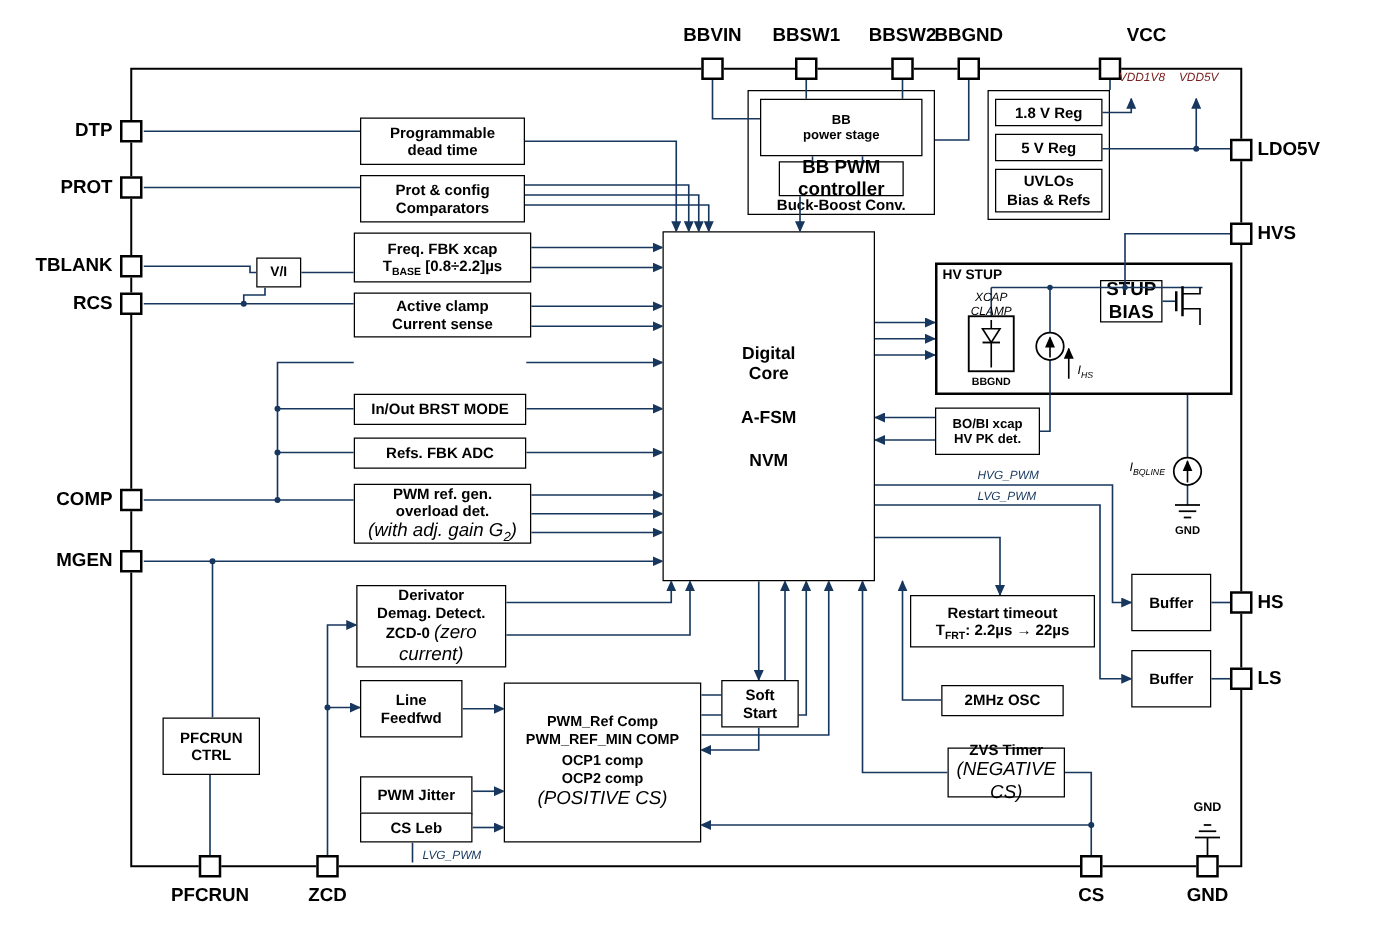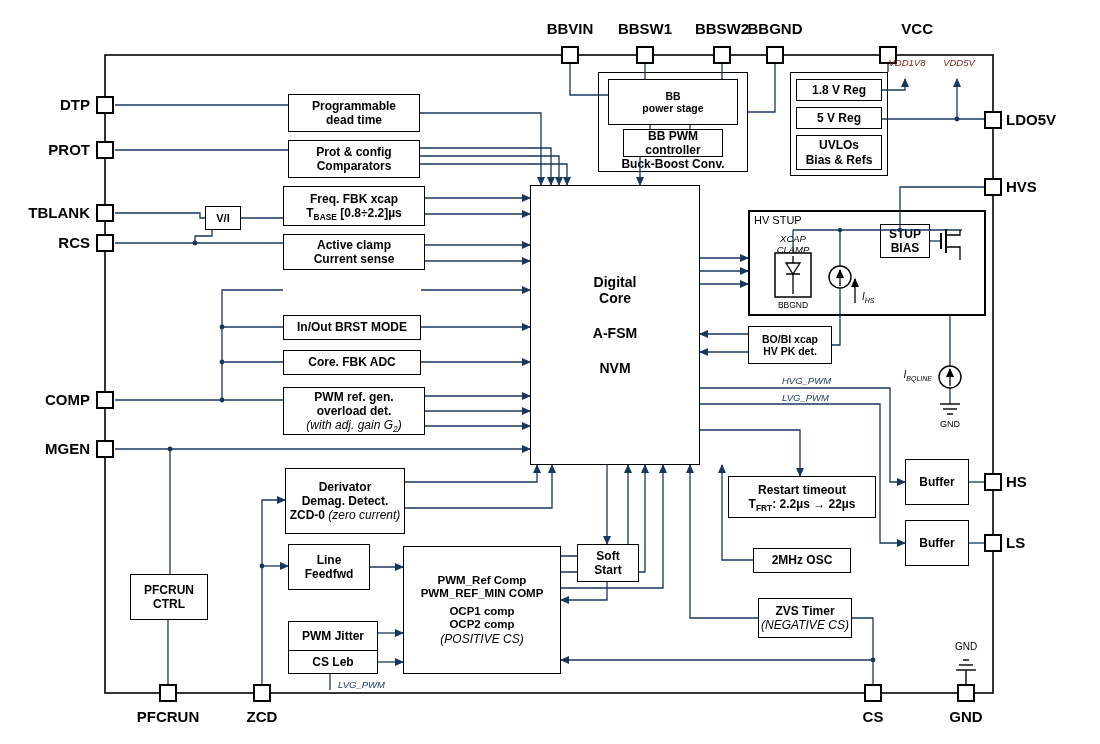--- a/index.html
+++ b/index.html
@@ -6,29 +6,29 @@
   .canvas{position:relative;width:1100px;height:744px;background:#fff;
           font-family:"Liberation Sans",sans-serif;color:#000;overflow:hidden}
   svg.layer{position:absolute;left:0;top:0;width:1100px;height:744px}
   #wires{z-index:1}
   #overlay{z-index:4;pointer-events:none}
   .blk{position:absolute;box-sizing:border-box;background:#fff;border:1.6px solid #000;
        display:flex;flex-direction:column;align-items:center;justify-content:center;
        text-align:center;font-weight:bold;font-size:12px;line-height:1.18;z-index:2}
   .thick{border-width:2.5px}
   .sm{font-size:10.5px}
-  .xs{font-size:12px}
+  .xs{font-size:15px}
   .it{font-style:italic;font-weight:normal}
   sub{font-size:70%;line-height:0}
   .pin{position:absolute;width:18px;height:18px;box-sizing:border-box;border:2.2px solid #000;
        background:#fff;z-index:5}
   .plabel{position:absolute;font-weight:bold;font-size:15px;z-index:5;white-space:nowrap}
   .cap{position:absolute;font-weight:bold;font-size:12px;text-align:center;z-index:3}
   .flbl{position:absolute;font-style:italic;font-size:9.5px;z-index:5;white-space:nowrap}
-  .blbl{position:absolute;font-weight:normal;z-index:5;white-space:nowrap;text-align:center}
+  .blbl{position:absolute;font-weight:bold;z-index:5;white-space:nowrap;text-align:center}
   .navy{color:#17375e}
   .vddc{color:#7b2020}
 </style>
 </head>
 <body>
 
 <div class="canvas">
 
   <svg id="wires" class="layer">
     <defs>
@@ -164,21 +164,21 @@
     <span>V/I</span>
   </div>
   <div class="blk" style="left:283px;top:234px;width:142px;height:36px">
     <span>Active clamp</span>
     <span>Current sense</span>
   </div>
   <div class="blk" style="left:283px;top:315px;width:138px;height:25px">
     <span>In/Out BRST MODE</span>
   </div>
   <div class="blk" style="left:283px;top:350px;width:138px;height:25px">
-    <span>Core. FBK ADC</span>
+    <span>Refs. FBK ADC</span>
   </div>
   <div class="blk" style="left:283px;top:387px;width:142px;height:48px">
     <span>PWM ref. gen.</span>
     <span>overload det.</span>
     <span class="it xs"><span>(with adj. gain G</span><sub>2</sub><span>)</span></span>
   </div>
 
   <div class="blk" style="left:530px;top:185px;width:170px;height:280px;font-size:14px">
     <span>Digital</span>
     <span>Core</span>
@@ -365,21 +365,21 @@
   <div class="plabel" style="left:6px;top:440px;width:84px;text-align:right">MGEN</div>
   <div class="plabel" style="left:123px;top:708px;width:90px;text-align:center">PFCRUN</div>
   <div class="plabel" style="left:217px;top:708px;width:90px;text-align:center">ZCD</div>
   <div class="plabel" style="left:828px;top:708px;width:90px;text-align:center">CS</div>
   <div class="plabel" style="left:921px;top:708px;width:90px;text-align:center">GND</div>
   <div class="plabel" style="left:1006px;top:111px">LDO5V</div>
   <div class="plabel" style="left:1006px;top:178px">HVS</div>
   <div class="plabel" style="left:1006px;top:473px">HS</div>
   <div class="plabel" style="left:1006px;top:534px">LS</div>
 
-  <div class="flbl vddc" style="left:882px;top:57px;width:50px;text-align:center">VDD1V8</div>
+  <div class="flbl vddc" style="left:882px;top:57px;width:50px;text-align:right">VDD1V8</div>
   <div class="flbl vddc" style="left:934px;top:57px;width:50px;text-align:center">VDD5V</div>
   <div class="flbl navy" style="left:782px;top:375px">HVG_PWM</div>
   <div class="flbl navy" style="left:782px;top:392px">LVG_PWM</div>
   <div class="flbl navy" style="left:338px;top:679px">LVG_PWM</div>
   <div class="flbl" style="left:872px;top:369px;width:60px;text-align:right;font-size:10px">
     <span>I</span><sub>BQLINE</sub>
   </div>
   <div class="blbl" style="left:932px;top:419px;width:36px;font-size:9px">GND</div>
   <div class="blbl" style="left:948px;top:641px;width:36px;font-size:10px">GND</div>
 

